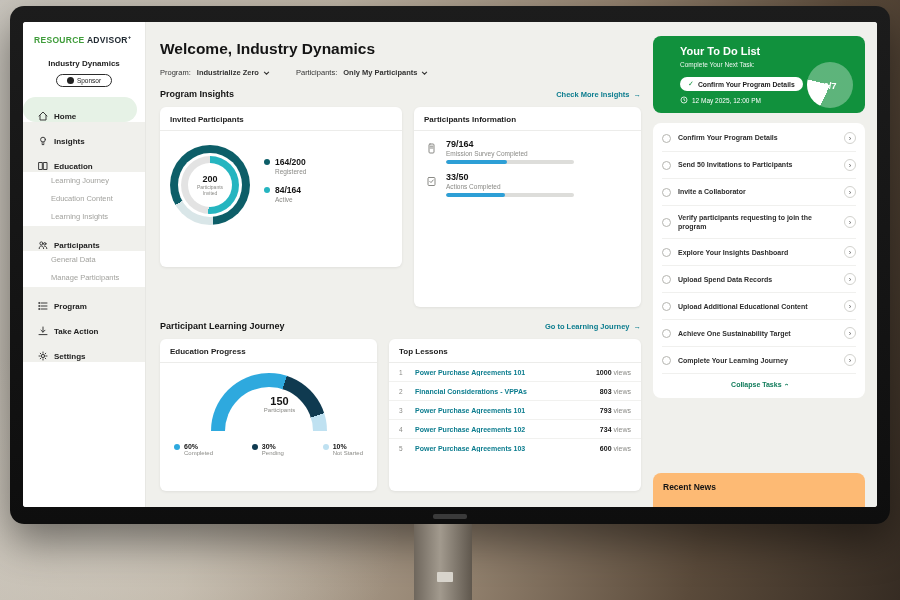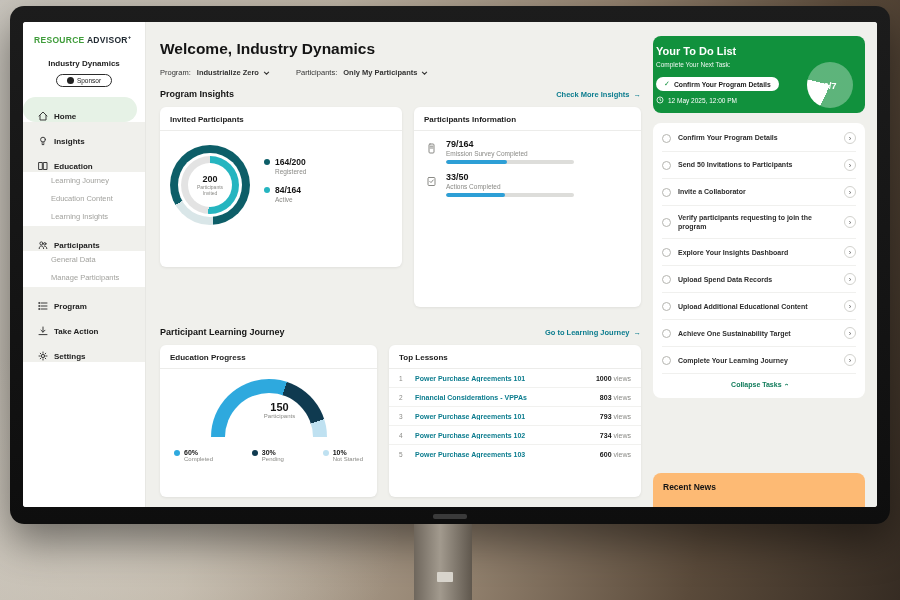--- a/index.html
+++ b/index.html
@@ -72,21 +72,21 @@
 
   .card.info { flex:1; height:200px; }
   .stat-row { display:flex; gap:8px; padding:8px 12px 0; }
   .sicon { width:12px; height:12px; flex:none; margin-top:1px; }
   .sicon svg { width:11px; height:11px; stroke:#8a8a86; fill:none; stroke-width:1; stroke-linecap:round; stroke-linejoin:round; }
   .stat-val { font-size:9px; font-weight:bold; color:#141414; }
   .stat-lab { font-size:6.5px; color:#8a8a86; margin:1px 0 3px; }
   .bar { width:128px; height:4px; border-radius:2px; background:#ddddda; overflow:hidden; }
   .bar-fill { height:100%; border-radius:2px; }
 
-  .sec2 { margin-top:20px; }
+  .sec2 { margin-top:14px; }
   .card.edu { width:217px; height:152px; }
   .gauge { position:relative; width:116px; height:58px; overflow:hidden; margin:10px auto 0; }
   .gauge-arc { position:absolute; left:0; top:0; width:116px; height:116px; border-radius:50%; }
   .gauge-hole { position:absolute; left:14px; top:14px; width:88px; height:88px; border-radius:50%; background:#fff; }
   .gauge-txt { position:absolute; left:11px; top:22px; width:100%; text-align:center; }
   .g-val { font-size:11px; font-weight:bold; color:#141414; }
   .g-lab { font-size:6px; color:#8a8a86; }
   .gauge-legend { display:flex; justify-content:space-between; padding:12px 14px 0; }
   .gl-top { display:flex; align-items:center; gap:4px; }
   .gl-dot { width:6px; height:6px; border-radius:50%; }
@@ -96,21 +96,21 @@
   .card.lessons { flex:1; height:152px; }
   .lesson-row { display:flex; align-items:center; gap:8px; padding:5.5px 10px; border-bottom:1px solid #f1f1ef; }
   .lesson-row:last-child { border-bottom:none; }
   .l-rank { font-size:6.5px; color:#8a8a86; width:8px; flex:none; }
   .l-title { flex:1; font-size:7px; font-weight:bold; color:#0b7c8e; cursor:pointer; white-space:nowrap; overflow:hidden; }
   .l-views { font-size:7px; color:#8a8a86; white-space:nowrap; }
   .l-views b { color:#141414; }
 
   
   .rightcol { width:224px; flex:none; background:#f0f0ec; padding:14px 12px 0 0; display:flex; flex-direction:column; height:100%; }
-  .todo-card { position:relative; border-radius:8px; padding:9px 3px; color:#fff; }
+  .todo-card { position:relative; border-radius:8px; padding:9px 27px; color:#fff; }
   .todo-title { font-size:11px; font-weight:bold; }
   .todo-sub { font-size:6.5px; opacity:.92; margin:4px 0 4px; }
   .todo-pill { display:inline-flex; align-items:center; gap:4px; background:#fff; border-radius:9px; padding:3px 8px;
     font-size:6.8px; font-weight:bold; color:#1c1c1c; max-width:150px; }
   .todo-pill .chk { color:#11913d; font-size:7px; }
   .todo-due { display:flex; align-items:center; gap:4px; font-size:6.5px; margin-top:5px; }
   .todo-due svg { width:8px; height:8px; stroke:#fff; fill:none; stroke-width:1; }
   .todo-ring { position:absolute; right:12px; top:26px; width:46px; height:46px; border-radius:50%;
     background:conic-gradient(from 205deg,#ffffff 0 22%,rgba(255,255,255,.32) 22% 100%);
     display:flex; align-items:center; justify-content:center; }

